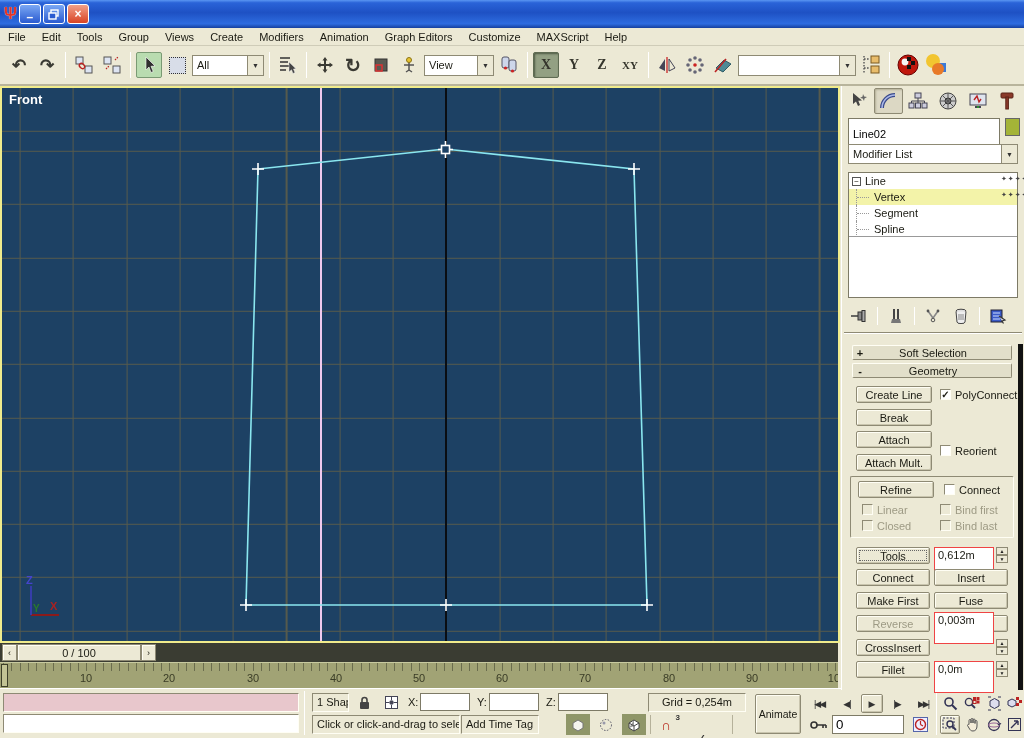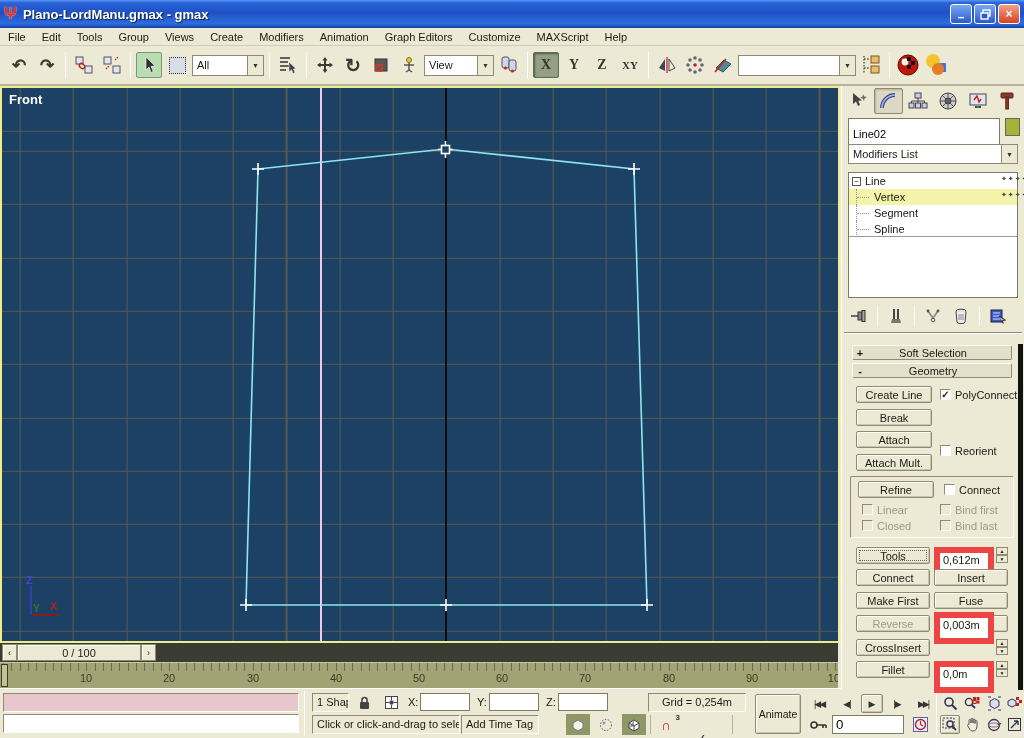--- a/index.html
+++ b/index.html
@@ -76,21 +76,21 @@
     border-radius:2px; font-size:11px; display:flex; align-items:center; justify-content:center; position:absolute; height:17px; }
   .pbtn.disabled { color:#9d9a84; }
   .pbtn.focus { outline:1px dotted #666; outline-offset:-4px; }
   .rollhdr { position:absolute; left:10px; width:160px; height:15px; background:#e2dfca; border:1px solid; border-color:#fffef4 #8e8a74 #8e8a74 #fffef4; border-radius:2px; font-size:11px; display:flex; align-items:center; }
   .rollhdr .pm { width:14px; text-align:center; font-weight:bold; }
   .rollhdr .rtitle { flex:1; text-align:center; margin-right:12px; }
   .cbox { position:absolute; width:11px; height:11px; background:#fff; border:1px solid; border-color:#8e8a74 #fffef4 #fffef4 #8e8a74; font-size:10px; line-height:9px; text-align:center; font-weight:bold; }
   .cbox.disabled { background:#ece9d5; }
   .clabel { position:absolute; font-size:11px; white-space:nowrap; }
   .clabel.disabled { color:#9d9a84; }
-  .vfield { position:absolute; background:#fff; border:6px solid #ef4444; font-size:11px; padding:1px 3px; height:32px; }
+  .vfield { position:absolute; background:#fff; border:1px solid #ef4444; font-size:11px; padding:1px 3px; height:32px; }
   .spinner { position:absolute; width:12px; height:16px; display:flex; flex-direction:column; }
   .spinner div { flex:1; background:#ece9d5; border:1px solid #8e8a74; font-size:5px; display:flex; align-items:center; justify-content:center; color:#222; }
   .groupbox { position:absolute; border:1px solid; border-color:#8e8a74 #fffef4 #fffef4 #8e8a74; border-radius:2px; }
 
   
   #stackbox { position:absolute; left:6px; top:86px; width:170px; height:126px; background:#fff; border:1px solid #7d7a66; }
   .stackrow { height:16px; display:flex; align-items:center; position:relative; }
   .stackrow.sel { background:#f3f3a9; }
   .expbox { width:9px; height:9px; border:1px solid #555; font-size:8px; line-height:7px; text-align:center; margin:0 4px 0 3px; background:#fff; }
   .treelead { width:14px; height:16px; margin-left:7px; border-left:1px dotted #999; position:relative; }
@@ -99,21 +99,20 @@
   #stack-toolbar { position:absolute; left:4px; top:218px; width:174px; height:24px; display:flex; align-items:center; gap:2px; }
   .stkbtn { width:26px; height:22px; display:flex; align-items:center; justify-content:center; }
   #panel-divider { position:absolute; left:2px; top:246px; width:178px; height:2px; border-top:1px solid #8e8a74; border-bottom:1px solid #fff; }
   #roll-scrollbar { position:absolute; left:176px; top:258px; width:5px; height:346px; background:#111; }
 </style>
 </head>
 <body>
 
 <div id="titlebar" class="abs">
   <span id="gmax-logo">Ψ</span>
-  <span class="title">Plano-LordManu.gmax - gmax</span>
   <div class="winbtn">
       <span style="margin-top:6px">–</span>
     </div>
   <div class="winbtn">
     <svg width="11" height="11" viewBox="0 0 11 11">
         <rect x="3" y="1" width="7" height="6" fill="none" stroke="#fff" stroke-width="1.4"></rect>
         <rect x="1" y="4" width="7" height="6" fill="#2a5ad0" stroke="#fff" stroke-width="1.4"></rect>
       </svg>
   </div>
   <div class="winbtn close">
@@ -539,21 +538,21 @@
         </svg>
     </div>
   </div>
 
   <div id="objname-row">
     <input id="objname" class="field" value="Line02" style="">
     <div id="wirecolor"></div>
   </div>
 
   <div class="ddown abs" style="left:6px;top:58px;width:170px;height:20px">
-    <span class="val">Modifiers List</span>
+    <span class="val">Modifier List</span>
     <span class="arrowbtn">▼</span>
   </div>
 
   <div id="stackbox">
     <div class="stackrow">
       <span class="expbox">−</span>
       <span>Line</span>
       <span class="subobj-dots">✦✦✦✦</span>
     </div>
     <div class="stackrow sel">

